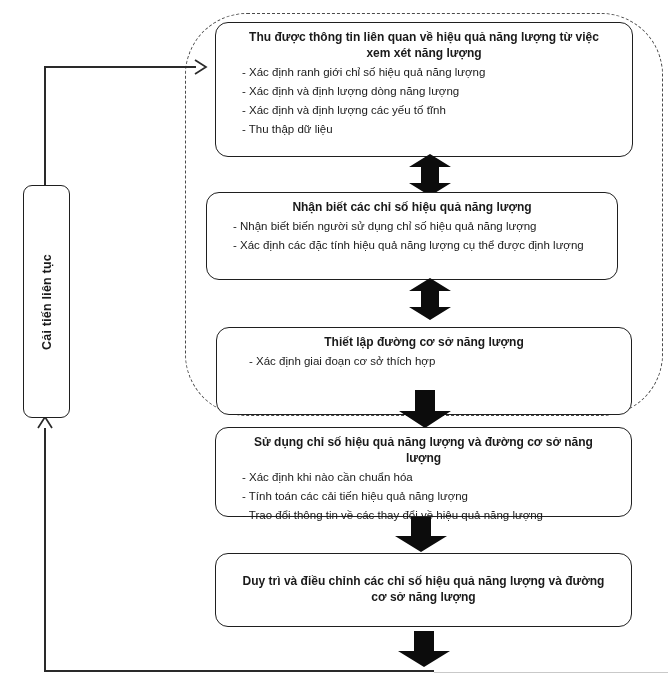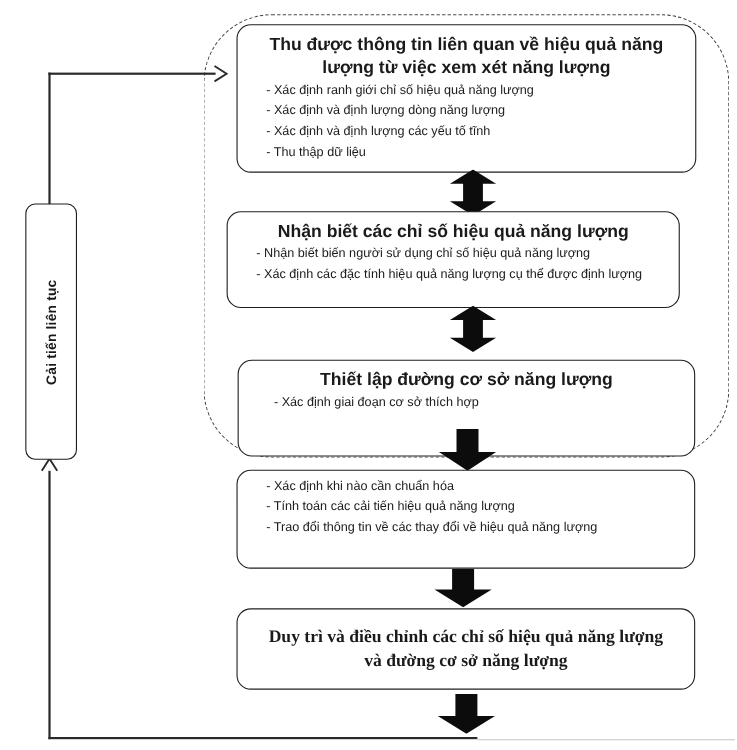--- a/index.html
+++ b/index.html
@@ -8,29 +8,29 @@
     font-family:"Liberation Sans","DejaVu Sans",sans-serif;color:#1a1a1a;overflow:hidden;
   }
   .dashed{
     position:absolute;left:185px;top:13px;width:478px;height:403px;
     border:1.6px dashed #4a4a4a;border-radius:62px;box-sizing:border-box;
   }
   .pbox{
     position:absolute;box-sizing:border-box;background:#ffffff;
     border:1.8px solid #1f1f1f;border-radius:13px;padding:5px 12px 0 12px;
   }
-  .pbox .t{font-weight:bold;font-size:16px;line-height:1.32;text-align:center;padding:2px 10px 1px;}
+  .pbox .t{font-weight:bold;font-size:12px;line-height:1.32;text-align:center;padding:2px 10px 1px;}
   .pbox .b{font-size:11.5px;line-height:19px;padding-left:2px;white-space:nowrap;margin-left:12px;}
   #box1{left:215px;top:22px;width:418px;height:135px;}
   #box2{left:206px;top:192px;width:412px;height:88px;}
   #box3{left:216px;top:327px;width:416px;height:88px;}
   #box3 .b{padding-left:8px;}
   #box4{left:215px;top:427px;width:417px;height:90px;}
   #box5{left:215px;top:553px;width:417px;height:74px;display:flex;align-items:center;justify-content:center;padding:0;}
-  #box5 .t{padding:0 22px;font-family:Liberation Serif, serif;}
+  #box5 .t{padding:0 22px;}
   #sidebox{
     position:absolute;left:23px;top:185px;width:47px;height:233px;box-sizing:border-box;
     border:1.8px solid #1f1f1f;border-radius:9px;background:#fff;
     display:flex;align-items:center;justify-content:center;
   }
   .rot{transform:rotate(-90deg);white-space:nowrap;font-weight:bold;font-size:12.5px;letter-spacing:.2px;}
   .ln{position:absolute;background:#2a2a2a;}
   #ln-top-v{left:44px;top:66px;width:2px;height:120px;}
   #ln-top-h{left:44px;top:66px;width:152px;height:2px;}
   #ln-bot-v{left:44px;top:428px;width:2px;height:244px;}
@@ -105,20 +105,21 @@
     <div class="b">- Xác định giai đoạn cơ sở thích hợp</div>
   </div>
 
   <span class="fat" id="arrC">
     <svg width="54" height="38" viewBox="0 0 54 38">
         <polygon points="17,0 37,0 37,21 53,21 27,38 1,21 17,21" fill="#0c0c0c"></polygon>
       </svg>
   </span>
 
   <div class="pbox" id="box4">
+    <div class="t">Sử dụng chỉ số hiệu quả năng lượng và đường cơ sở năng lượng</div>
     <div class="b">- Xác định khi nào cần chuẩn hóa</div>
     <div class="b">- Tính toán các cải tiến hiệu quả năng lượng</div>
     <div class="b">- Trao đổi thông tin về các thay đổi về hiệu quả năng lượng</div>
   </div>
 
   <span class="fat" id="arrD">
     <svg width="54" height="35" viewBox="0 0 54 35">
         <polygon points="17,0 37,0 37,19 53,19 27,35 1,19 17,19" fill="#0c0c0c"></polygon>
       </svg>
   </span>

